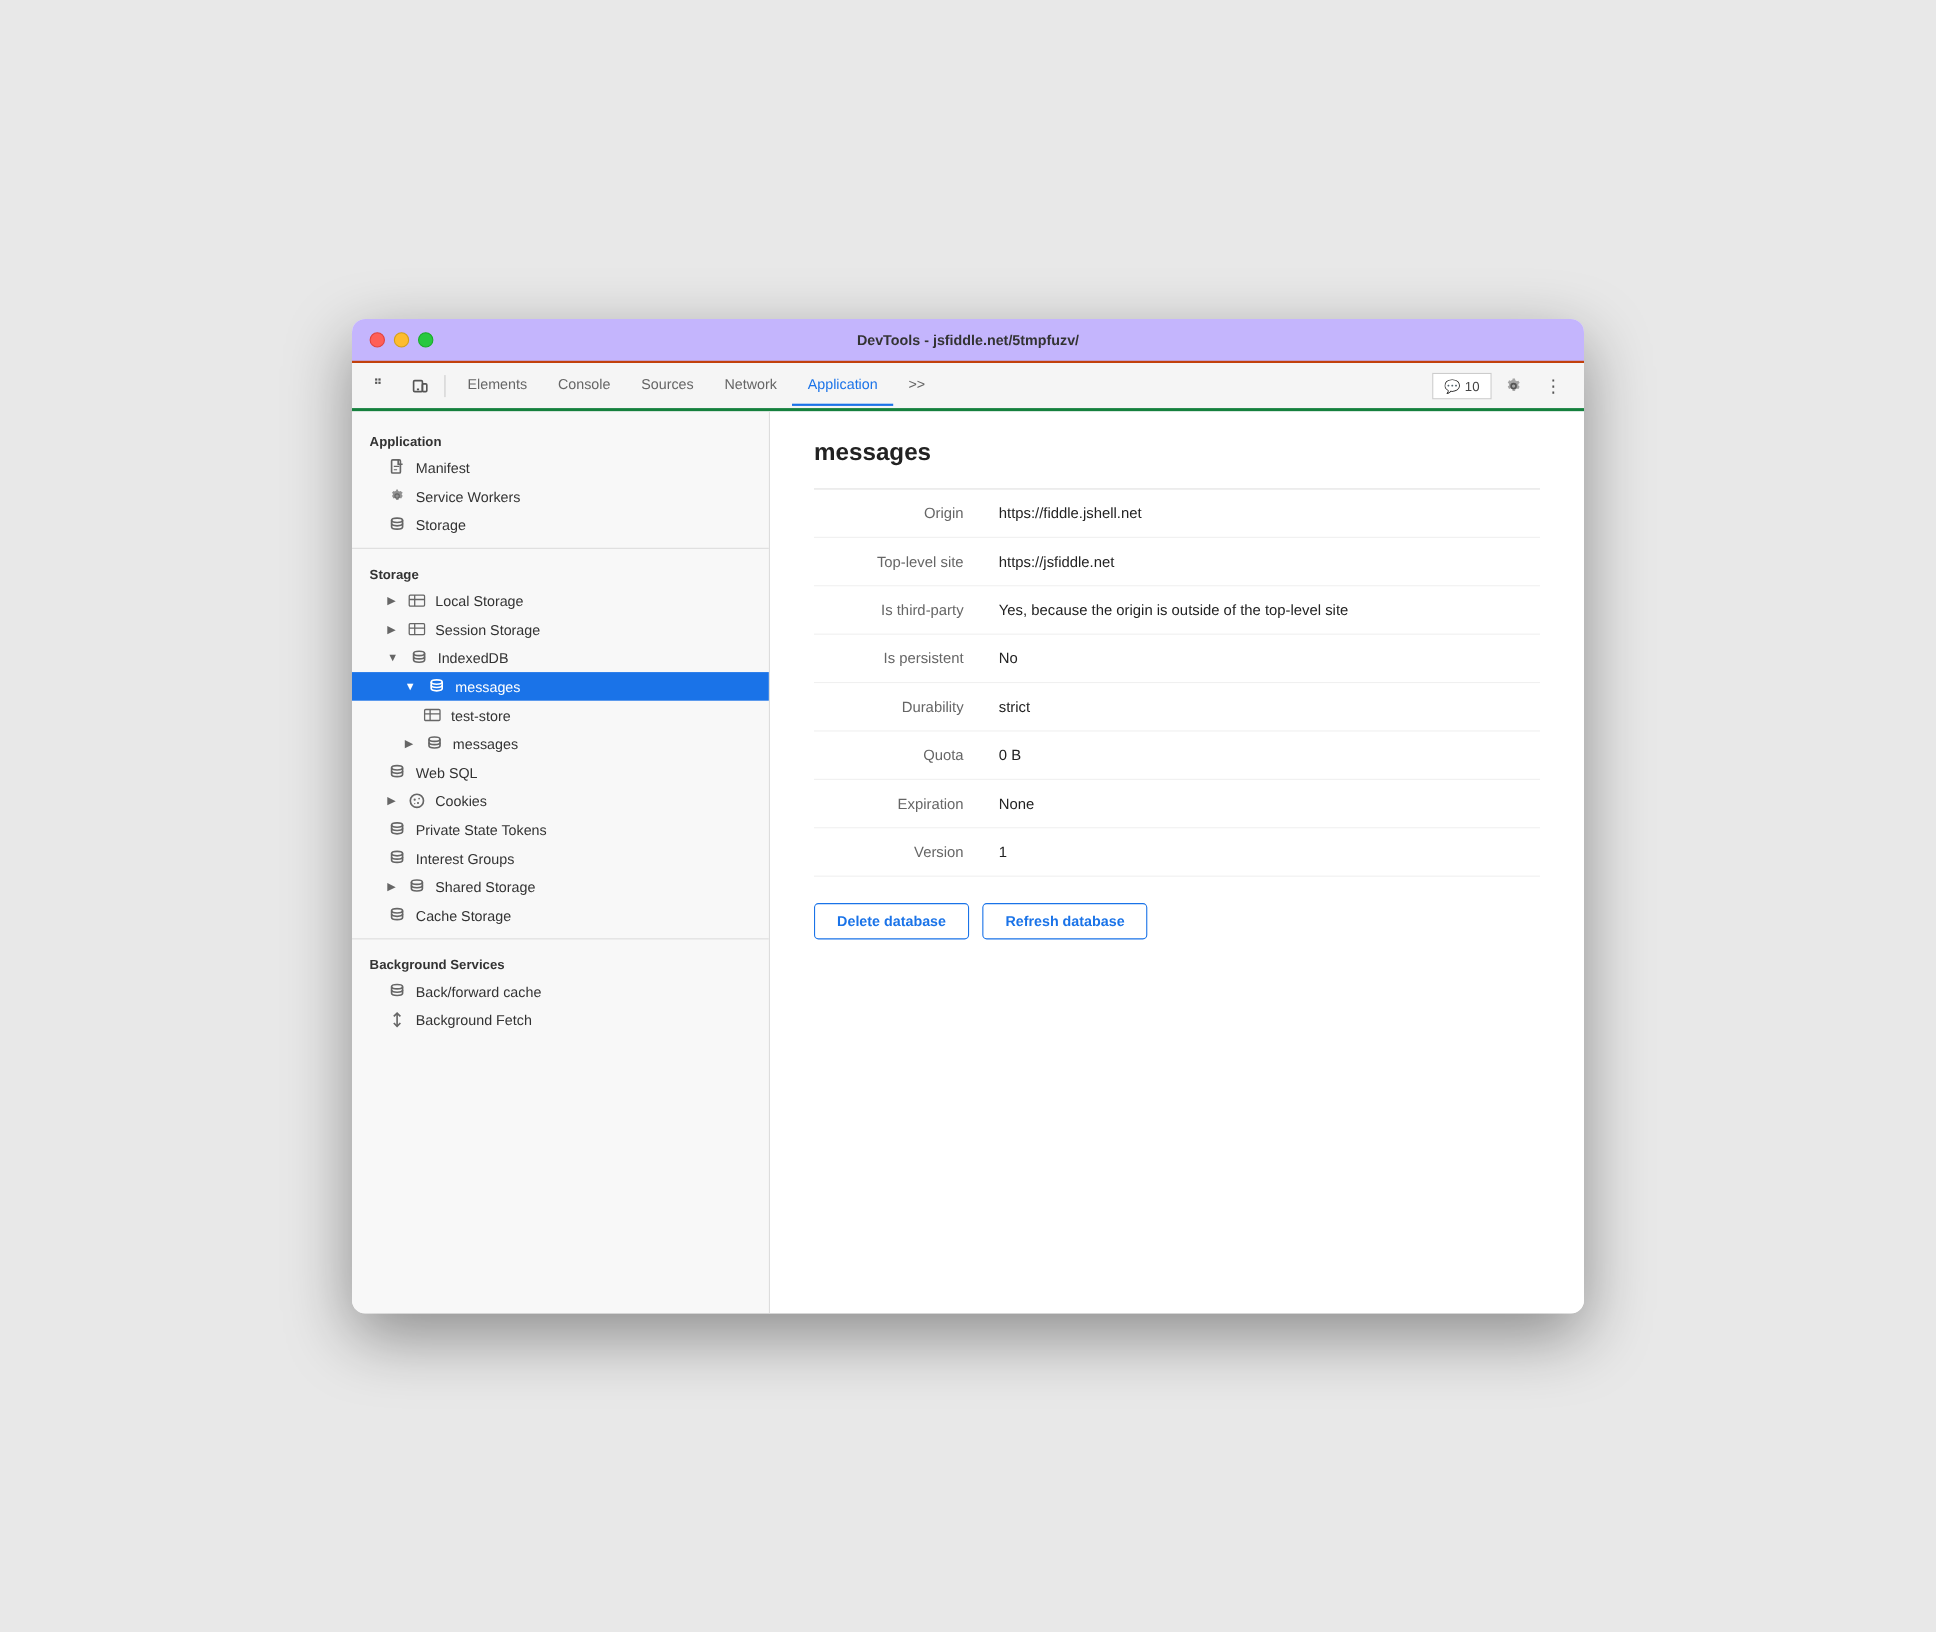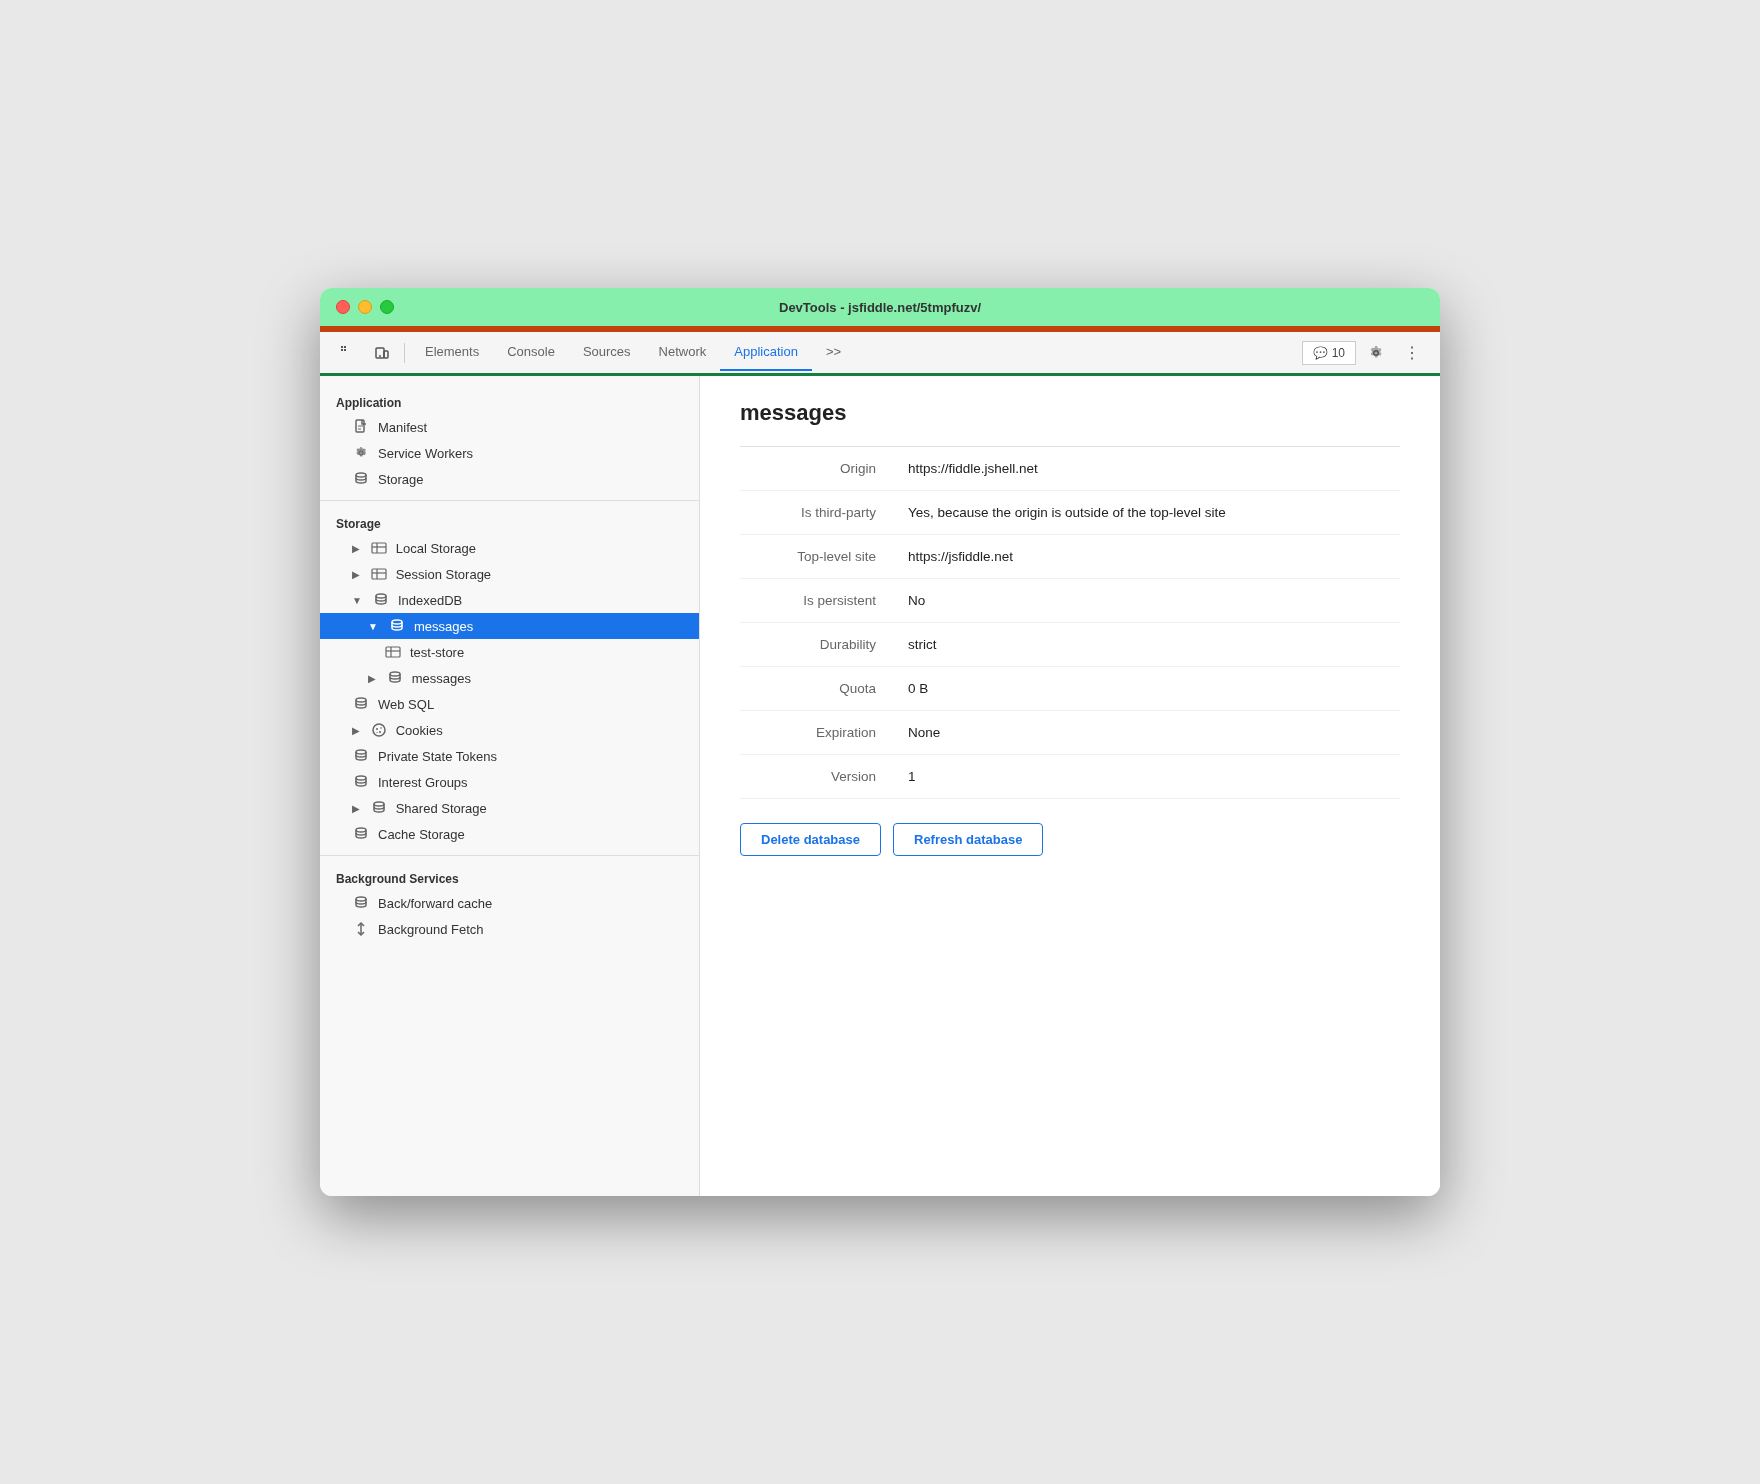--- a/index.html
+++ b/index.html
@@ -12,22 +12,22 @@
       font-family: -apple-system, BlinkMacSystemFont, 'Segoe UI', sans-serif;
     }
     .window {
       width: 1120px;
       background: #f5f5f5;
       border-radius: 12px;
       box-shadow: 0 20px 60px rgba(0,0,0,0.4);
       overflow: hidden;
     }
     .title-bar {
-      background: #86efac;
-      border-bottom: 6px solid #c2410c;
+      background: #c4b5fd;
+      border-bottom: 2px solid #c2410c;
       padding: 12px 16px;
       display: flex;
       align-items: center;
       gap: 8px;
       position: relative;
     }
     .traffic-lights {
       display: flex;
       gap: 8px;
     }
@@ -488,26 +488,26 @@
     <div class="detail-panel">
       <div class="detail-title">messages</div>
       <hr class="detail-divider">
       <table class="detail-table">
         <tbody id="detail-tbody">
         <tr>
               <td>Origin</td>
               <td>https://fiddle.jshell.net</td>
             </tr>
             <tr>
+              <td>Top-level site</td>
+              <td>https://jsfiddle.net</td>
+            </tr>
+            <tr>
               <td>Is third-party</td>
               <td>Yes, because the origin is outside of the top-level site</td>
-            </tr>
-            <tr>
-              <td>Top-level site</td>
-              <td>https://jsfiddle.net</td>
             </tr>
             <tr>
               <td>Is persistent</td>
               <td>No</td>
             </tr>
             <tr>
               <td>Durability</td>
               <td>strict</td>
             </tr>
             <tr>

